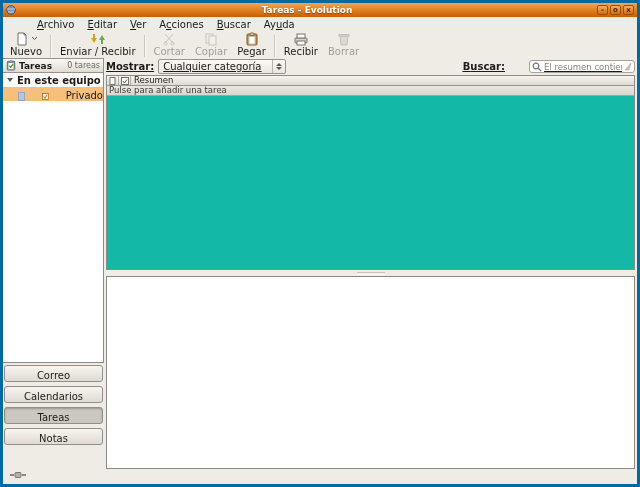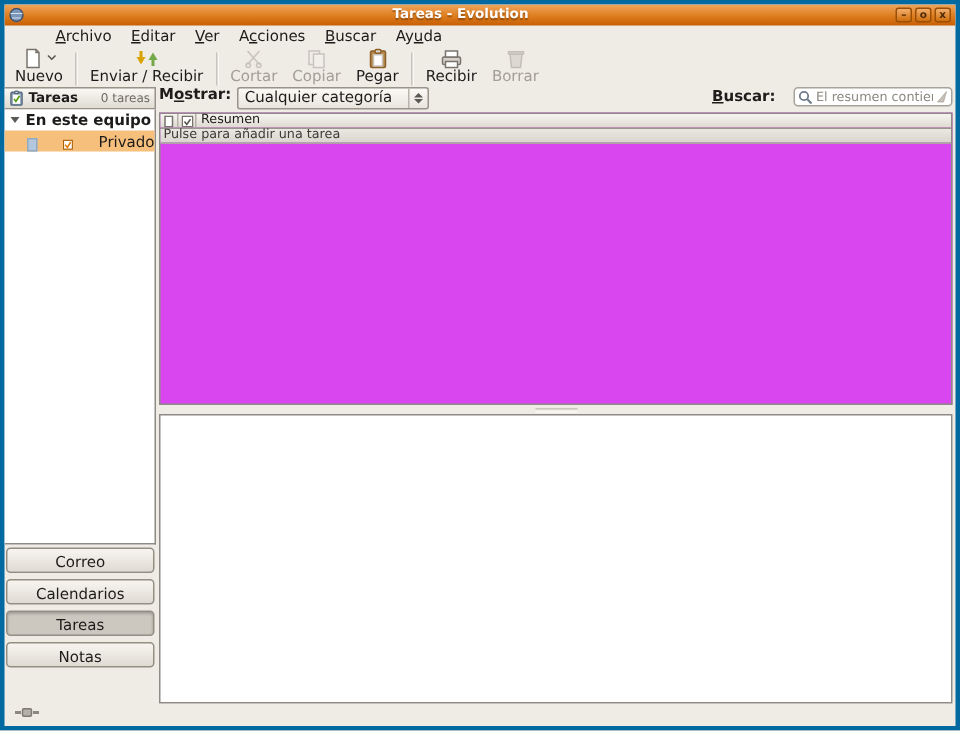--- a/index.html
+++ b/index.html
@@ -45,37 +45,37 @@
   .tree-item{height:14px;display:flex;align-items:flex-end;background:#F6BF7C;
     padding-left:15px;gap:17px;}
   .swatch{width:9px;height:9px;background:#B3C8DE;border:1px solid #93A9BE;}
   .switcher{position:absolute;top:362px;left:1px;width:99px;display:flex;flex-direction:column;gap:4px;}
   .sw-btn{height:17px;border:1px solid #948F85;border-radius:3px;
     background:linear-gradient(#F8F5F0,#DFDAD2);display:flex;align-items:center;gap:4px;
     padding:0 4px;font-size:10px;flex-direction:column;}
   .sw-btn.active{background:#CDC8BF;box-shadow:inset 0 1px 2px rgba(0,0,0,.25);}
   
   .filterbar{position:absolute;top:55px;left:103px;right:2px;height:17px;display:flex;
-    align-items:flex-start;font-size:10px;}
+    align-items:center;font-size:10px;text-decoration:underline;}
   .flabel{font-weight:bold;margin-right:4px;}
   .flabel .u{text-decoration:underline;}
   .combo{width:128px;height:15px;border:1px solid #999389;border-radius:2px;
     background:linear-gradient(#FBF9F6,#E9E5DE);display:flex;align-items:center;
     padding-left:4px;font-size:10px;}
   .combo-arrows{margin-left:auto;width:13px;height:13px;border-left:1px solid #B9B4AB;
     display:flex;flex-direction:column;align-items:center;justify-content:center;gap:1px;}
   .arr-up{width:0;height:0;border-left:3px solid transparent;border-right:3px solid transparent;
     border-bottom:3px solid #5C5854;}
   .arr-dn{width:0;height:0;border-left:3px solid transparent;border-right:3px solid transparent;
     border-top:3px solid #5C5854;}
-  .searchwrap{margin-left:auto;display:flex;align-items:center;gap:8px;}
+  .searchwrap{margin-left:auto;display:flex;align-items:center;gap:20px;}
   .search-input{width:106px;height:13px;background:#fff;border:1px solid #A8A39A;border-radius:3px;
     display:flex;align-items:center;padding:0 2px;gap:2px;}
   .search-text{flex:1;font-size:8.5px;color:#8D8880;white-space:nowrap;overflow:hidden;}
-  .tasklist{position:absolute;top:72px;left:103px;right:2px;height:195px;background:#d946ef;
+  .tasklist{position:absolute;top:72px;left:103px;right:2px;height:195px;background:#14b8a6;
     border:1px solid #8E8A85;}
   .list-header{height:10px;display:flex;background:linear-gradient(#F7F4F0,#DEDAD2);
     border-bottom:1px solid #9B968D;}
   .hcell{border-right:1px solid #B5B0A7;display:flex;align-items:center;justify-content:center;}
   .hcell.icon{width:12px;}
   .hcell.summary{flex:1;justify-content:flex-start;padding-left:3px;font-size:8.5px;
     line-height:9px;border-right:none;}
   .add-row{height:10px;background:linear-gradient(#EAE7E1,#DAD6CF);border-bottom:1px solid #A9A49C;
     font-size:8.5px;line-height:9px;color:#3E3B37;display:flex;align-items:center;padding-left:2px;}
   .splitter{position:absolute;top:267px;left:103px;right:2px;height:6px;display:flex;

